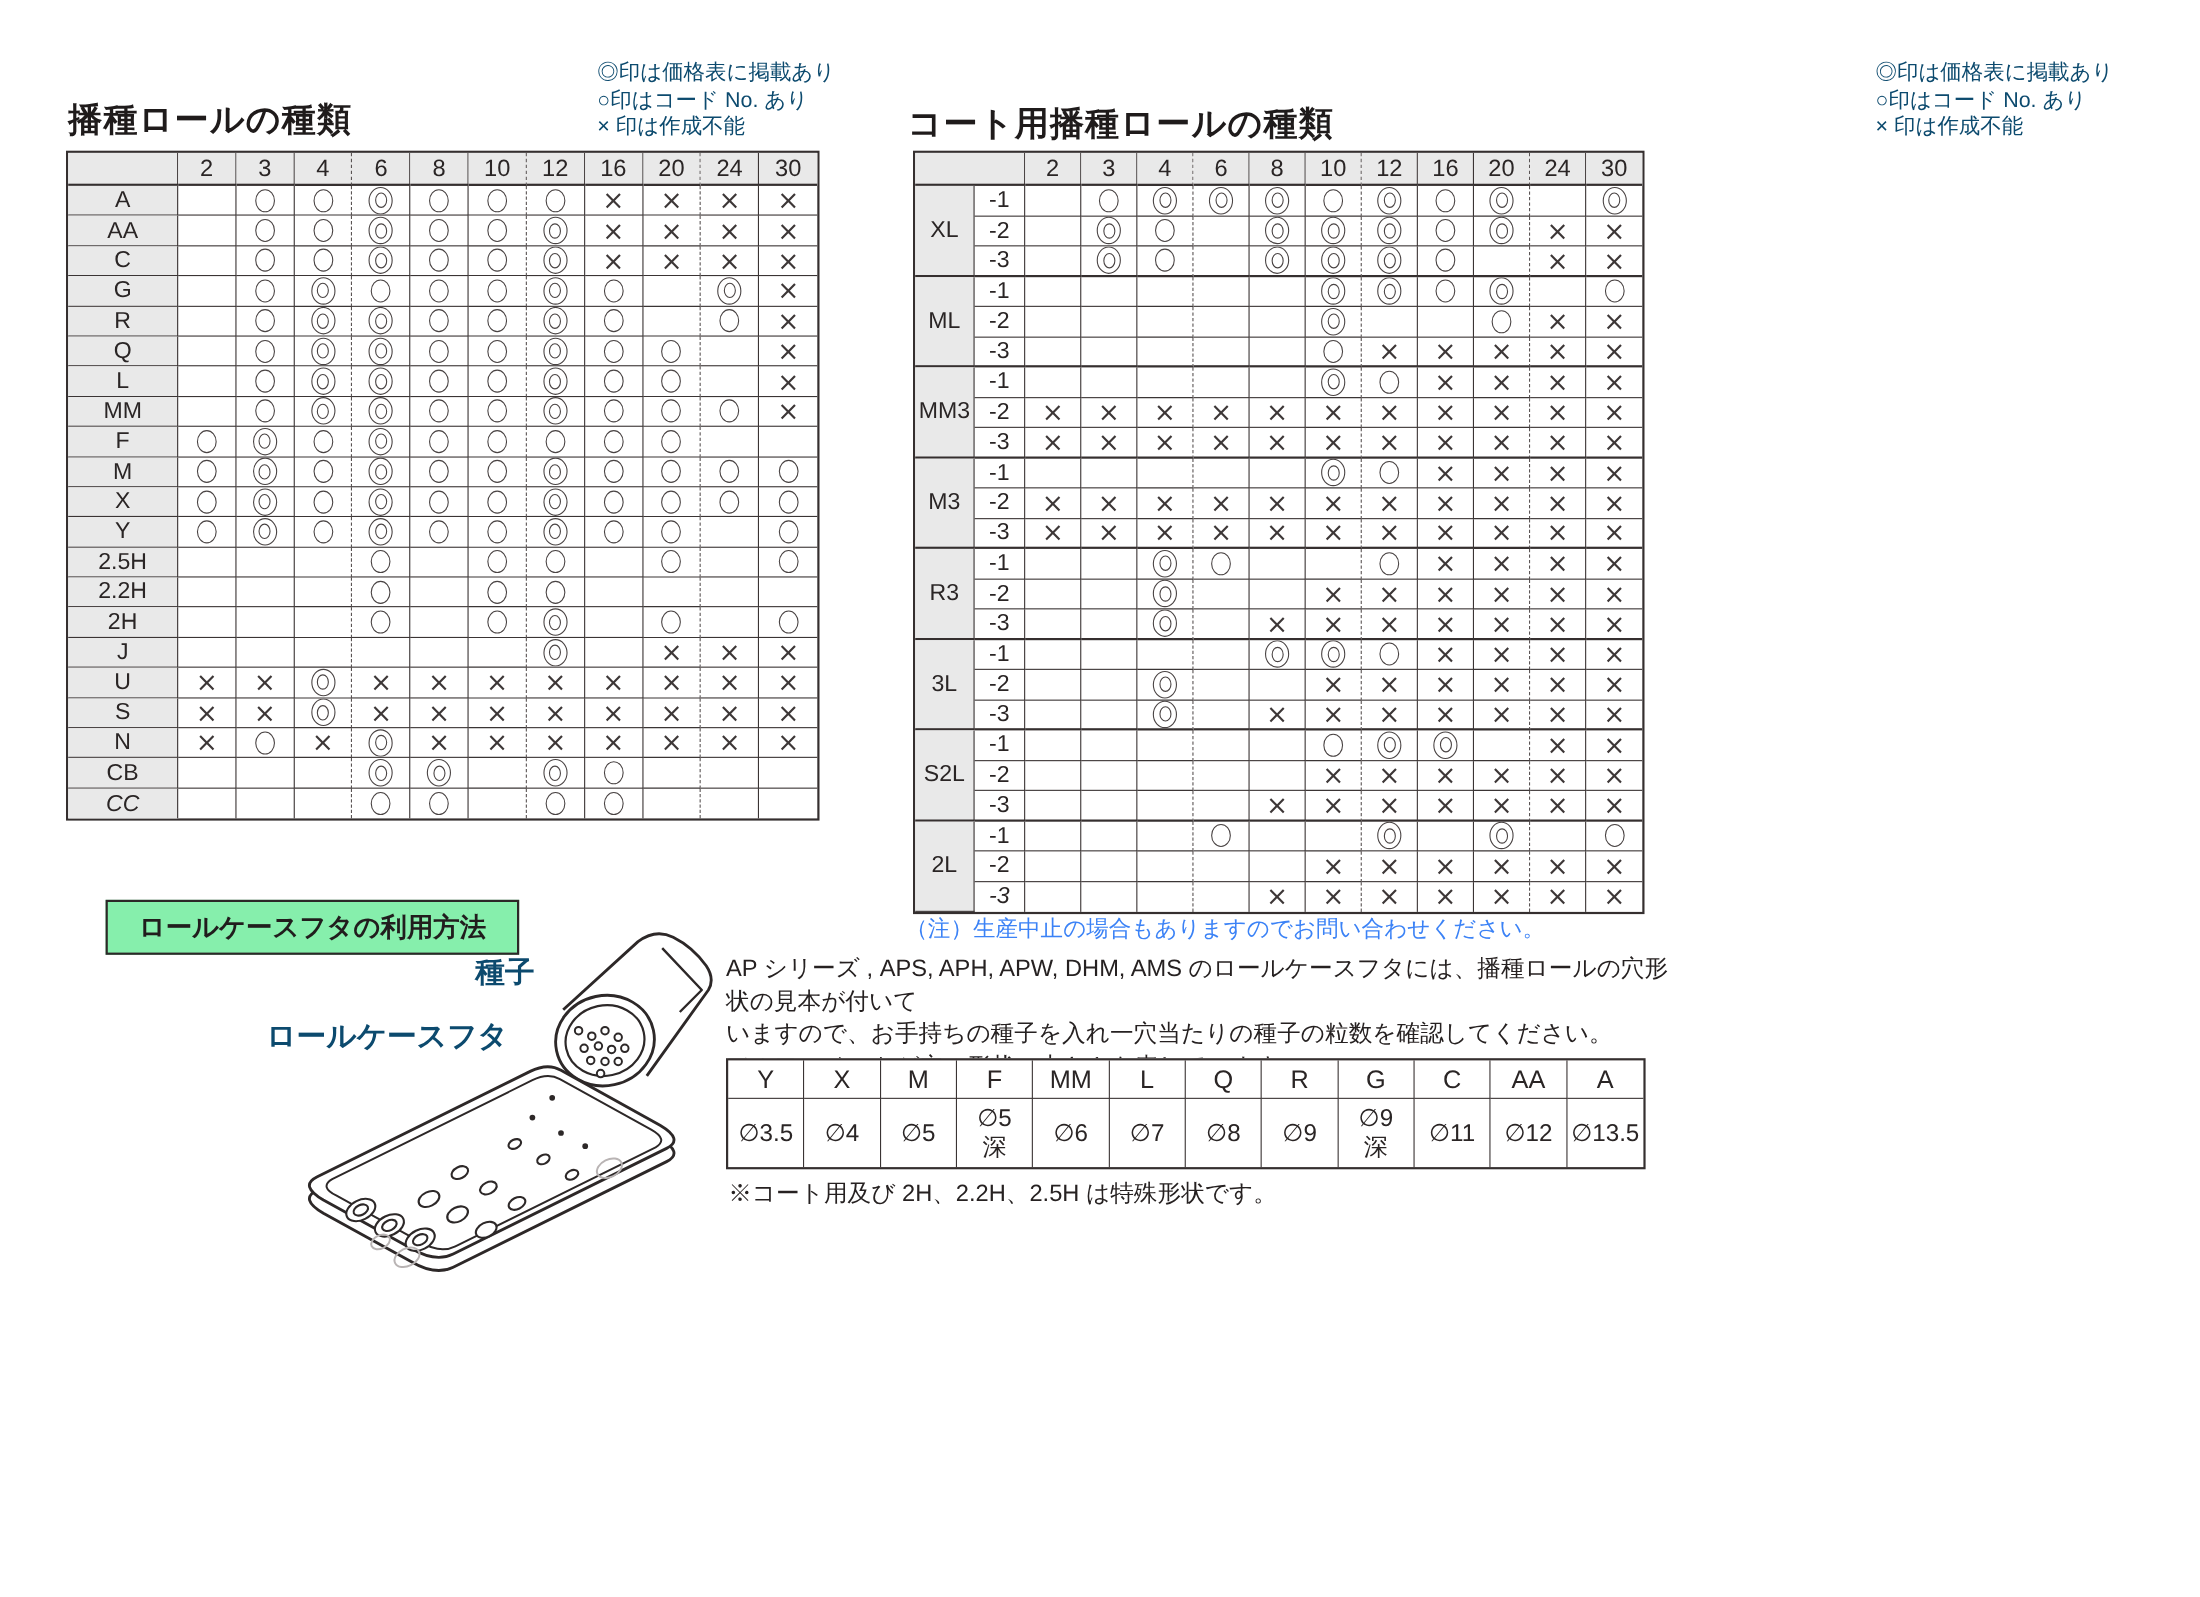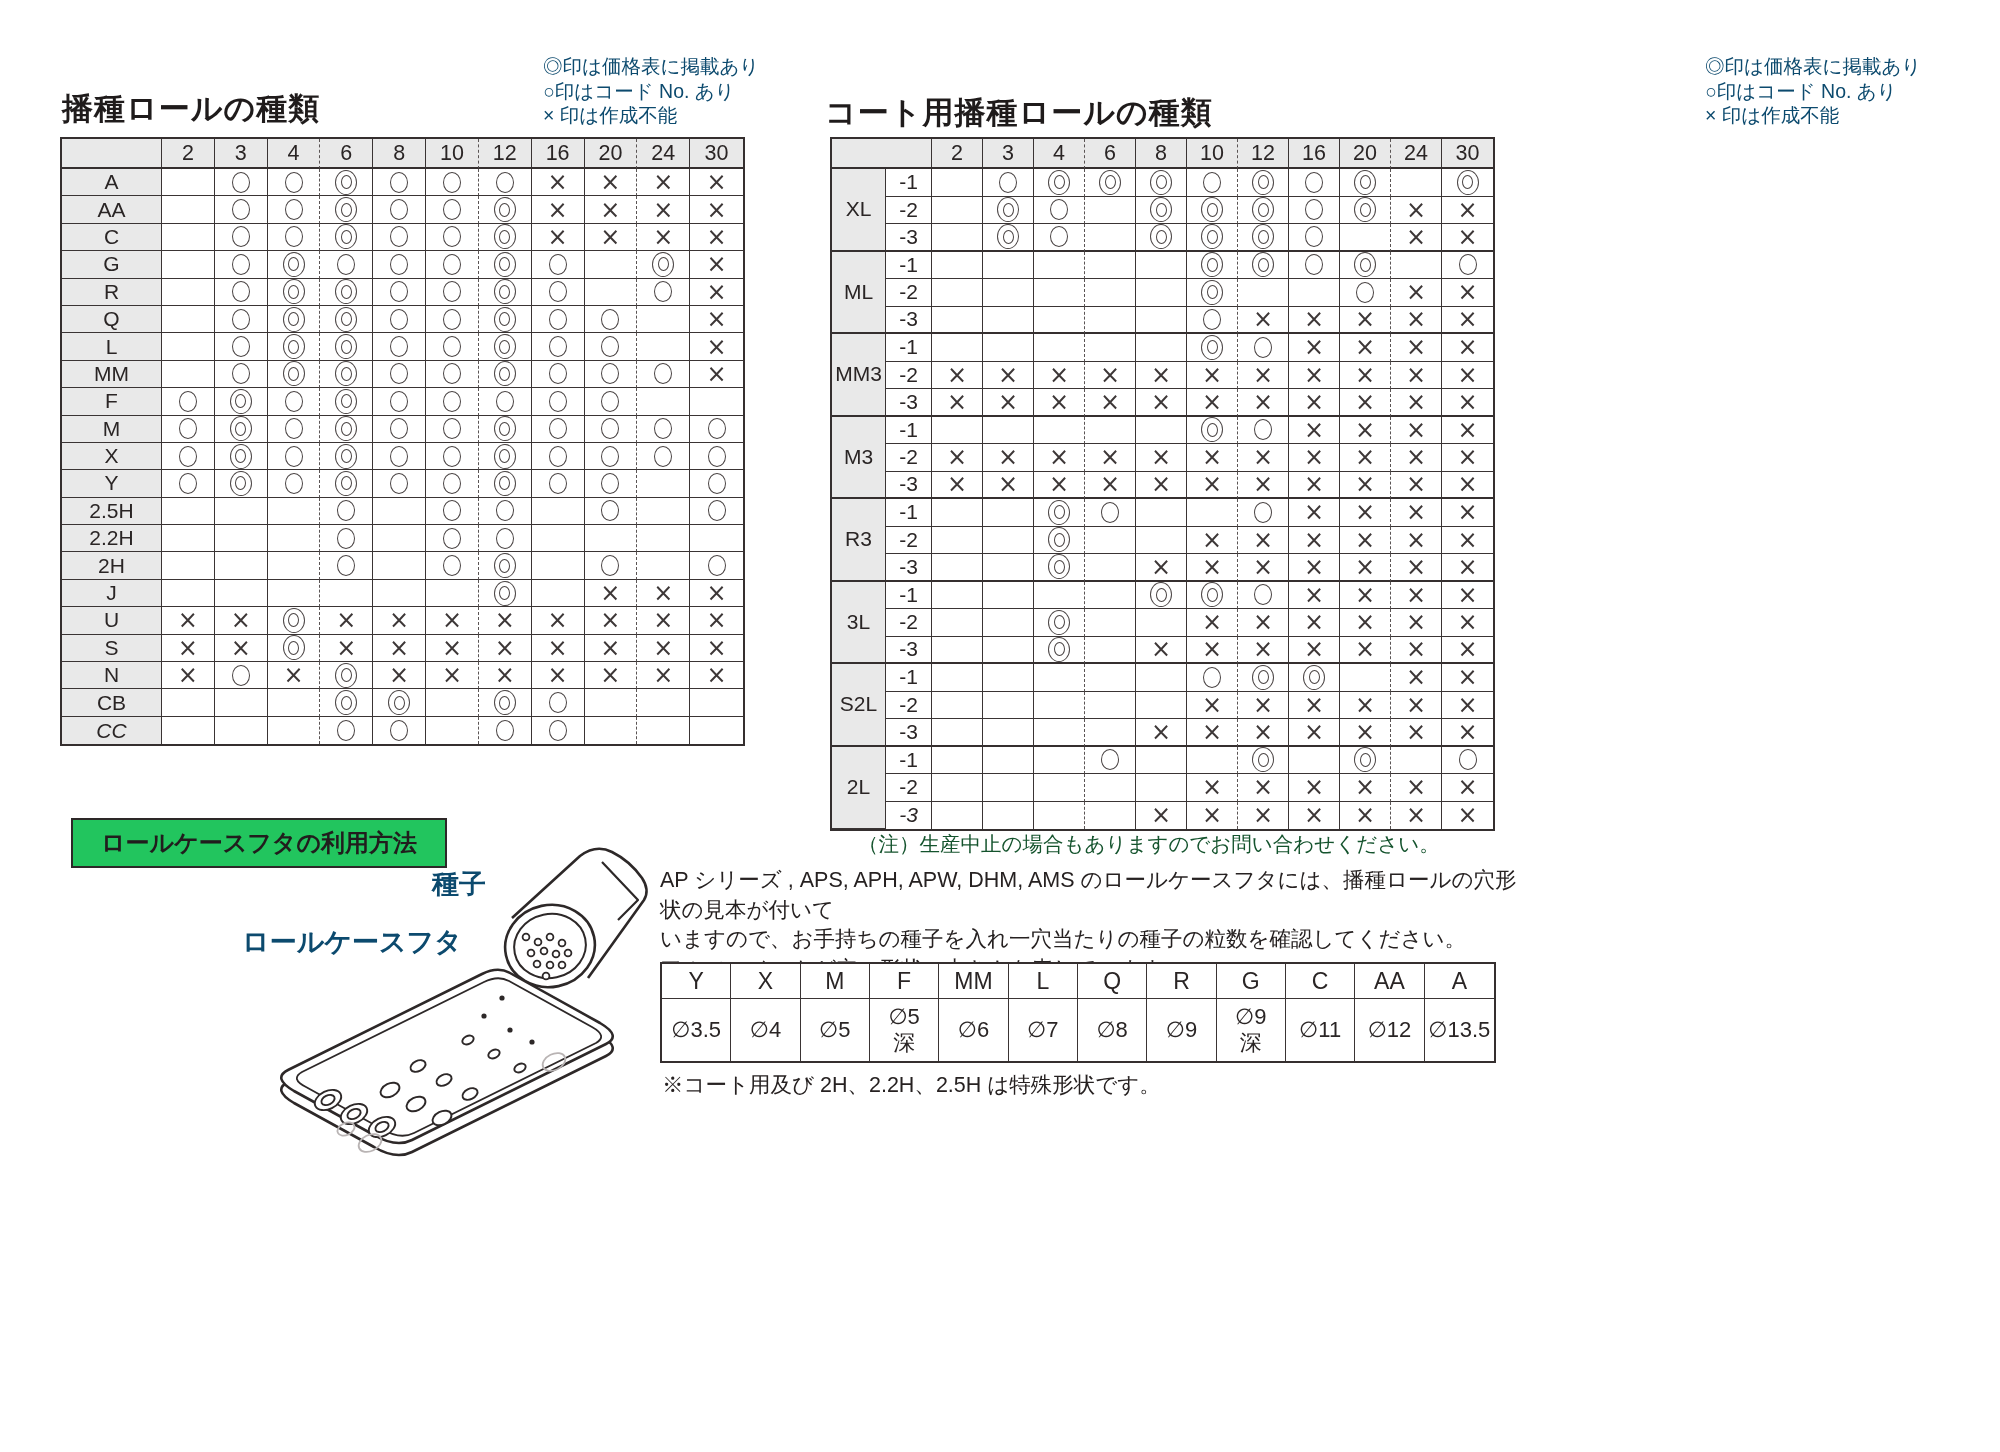--- a/index.html
+++ b/index.html
@@ -19,32 +19,32 @@
   .matrix td.hdr { background:#e9e9e9; border-bottom:2.2px solid #352f2f; font-size:21.5px; }
   .matrix td.lab { background:#e9e9e9; }
   .matrix td.dash { border-right:1.4px dashed #5a5454; }
   .matrix td.grpend { border-bottom:2.2px solid #352f2f; }
   .matrix td.sym { line-height:0; }
   .c1 { display:inline-block; width:16px; height:19px; border:1.7px solid #4a4444; border-radius:50%; background:#fff; }
   .c2 { display:inline-flex; align-items:center; justify-content:center; width:20px; height:23px;
         border:1.7px solid #4a4444; border-radius:50%; background:#fff; }
   .c2i { display:block; width:9px; height:12px; border:1.6px solid #4a4444; border-radius:50%; }
   .xm { font-size:24px; line-height:1; color:#3d3737; font-family:"DejaVu Sans", sans-serif; }
-  #note-text { position:absolute; left:858px; top:830px; font-size:20.5px; color:#14532d; }
+  #note-text { position:absolute; left:823px; top:830px; font-size:20.5px; color:#3b82f6; }
   #paragraph { position:absolute; left:660px; top:866px; font-size:21.5px; line-height:29.5px; color:#262121; width:860px; }
   #hole-table { position:absolute; left:660px; top:962px; width:836px; border-collapse:separate; border-spacing:0;
                 border:2.2px solid #352f2f; table-layout:fixed; background:#fff; }
   #hole-table td { border-right:1.3px solid #3a3434; text-align:center; vertical-align:middle;
                    padding:0; color:#2a2525; }
   #hole-table td:last-child { border-right:none; }
   #hole-table tr.hrow td { height:34px; font-size:23px; border-bottom:1.3px solid #3a3434; }
   #hole-table tr.vrow td { height:62px; font-size:22px; line-height:26px; }
   #footnote { position:absolute; left:662px; top:1070px; font-size:21.5px; color:#262121; }
-  #howto-box { position:absolute; left:71px; top:818px; width:372px; height:46px; border:2.4px solid #2d2828;
-               display:flex; align-items:center; justify-content:center; font-size:24px; font-weight:bold; color:#211d1d; background:#22c55e;text-align:right; }
+  #howto-box { position:absolute; left:96px; top:818px; width:372px; height:46px; border:2.4px solid #2d2828;
+               display:flex; align-items:center; justify-content:center; font-size:24px; font-weight:bold; color:#211d1d; background:#86efac;text-align:right; }
   .diag-label { position:absolute; font-size:27px; font-weight:bold; color:#0c4a6e; }
   #label-seed { left:432px; top:866px; }
   #label-lid  { left:242px; top:924px; }
   #lid-svg { position:absolute; left:250px; top:838px; }
 </style>
 </head>
 <body>
 
 <div id="page">
 

